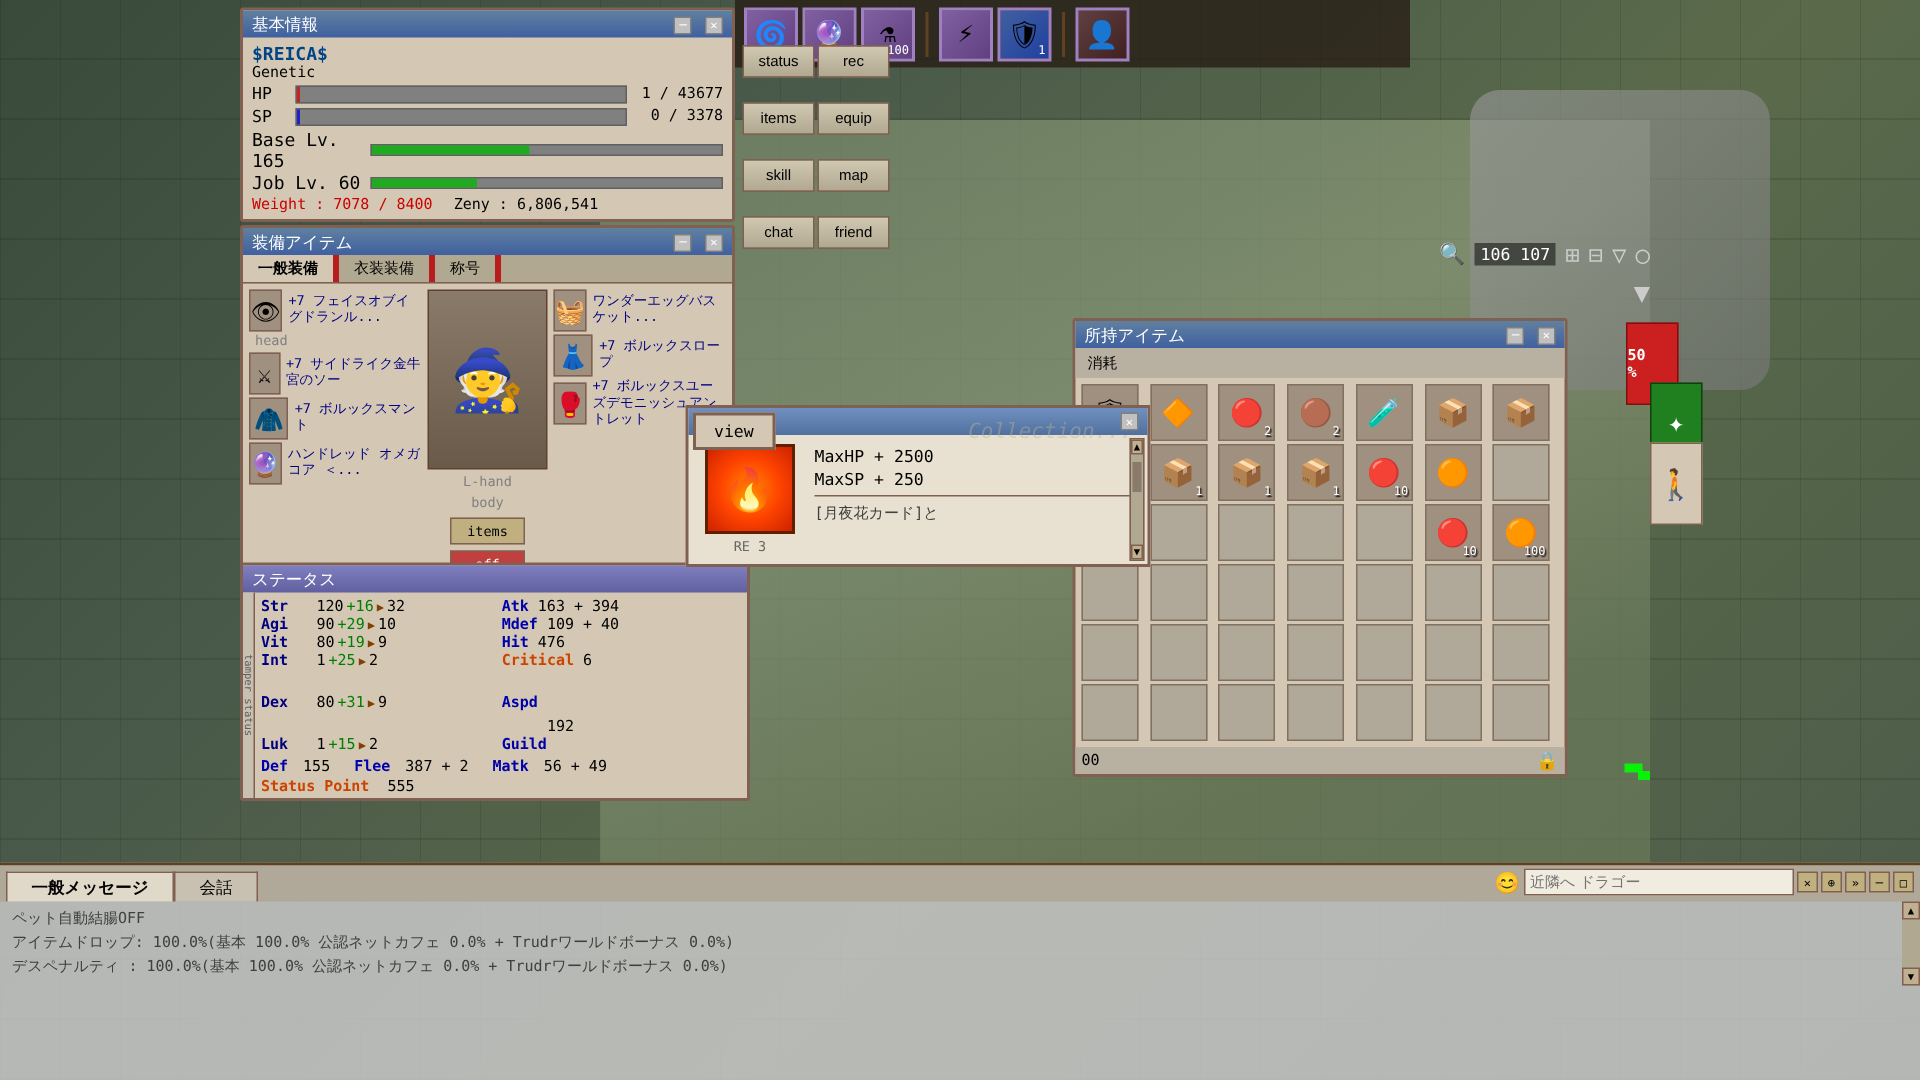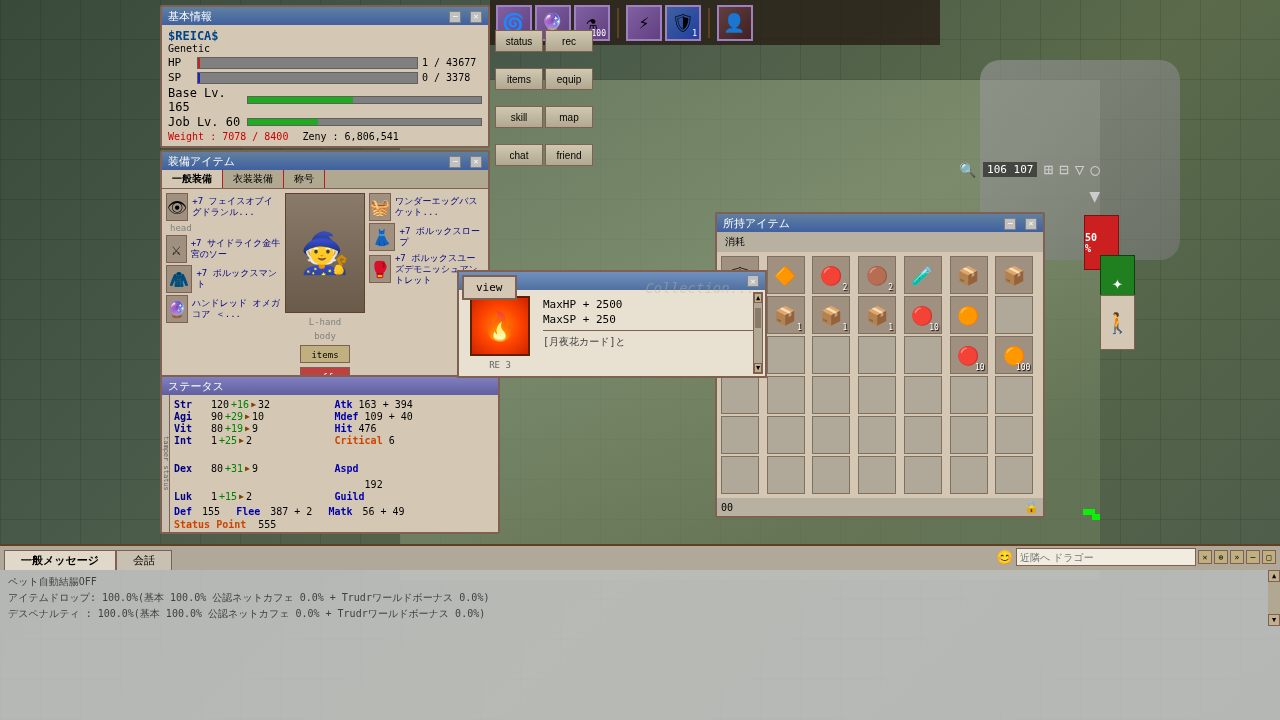--- a/index.html
+++ b/index.html
@@ -139,21 +139,21 @@
       left: 0; top: 0;
     }
 
     .hp-fill { background: #cc2020; width: 1%; }
     .sp-fill { background: #2020cc; width: 1%; }
 
     .stat-value {
       font-size: 10px;
       color: #000;
       min-width: 60px;
-      text-align: left;
+      text-align: right;
     }
 
     .level-row {
       display: flex;
       align-items: center;
       margin: 1px 0;
       font-size: 12px;
     }
 
     .level-label { width: 75px; }
@@ -215,21 +215,21 @@
     .equip-tabs {
       display: flex;
       background: #b0a890;
       border-bottom: 1px solid #806050;
     }
 
     .equip-tab {
       padding: 2px 10px;
       font-size: 10px;
       cursor: pointer;
-      border-right: 1px solid #b91c1c;
+      border-right: 4px solid #b91c1c;
       text-align: right;
     }
 
     .equip-tab.active {
       background: #d4c8b4;
       font-weight: bold;
     }
 
     .equip-content {
       display: flex;
@@ -578,21 +578,21 @@
       align-items: flex-end;
       gap: 2px;
     }
 
     
     .chat-window {
       position: absolute;
       bottom: 0;
       left: 0;
       right: 0;
-      height: 176px;
+      height: 145px;
       background: rgba(200, 200, 200, 0.85);
       border-top: 2px solid #604020;
     }
 
     .chat-tabs {
       display: flex;
       background: #b0a898;
       height: 24px;
       align-items: flex-end;
       padding: 0 4px;

